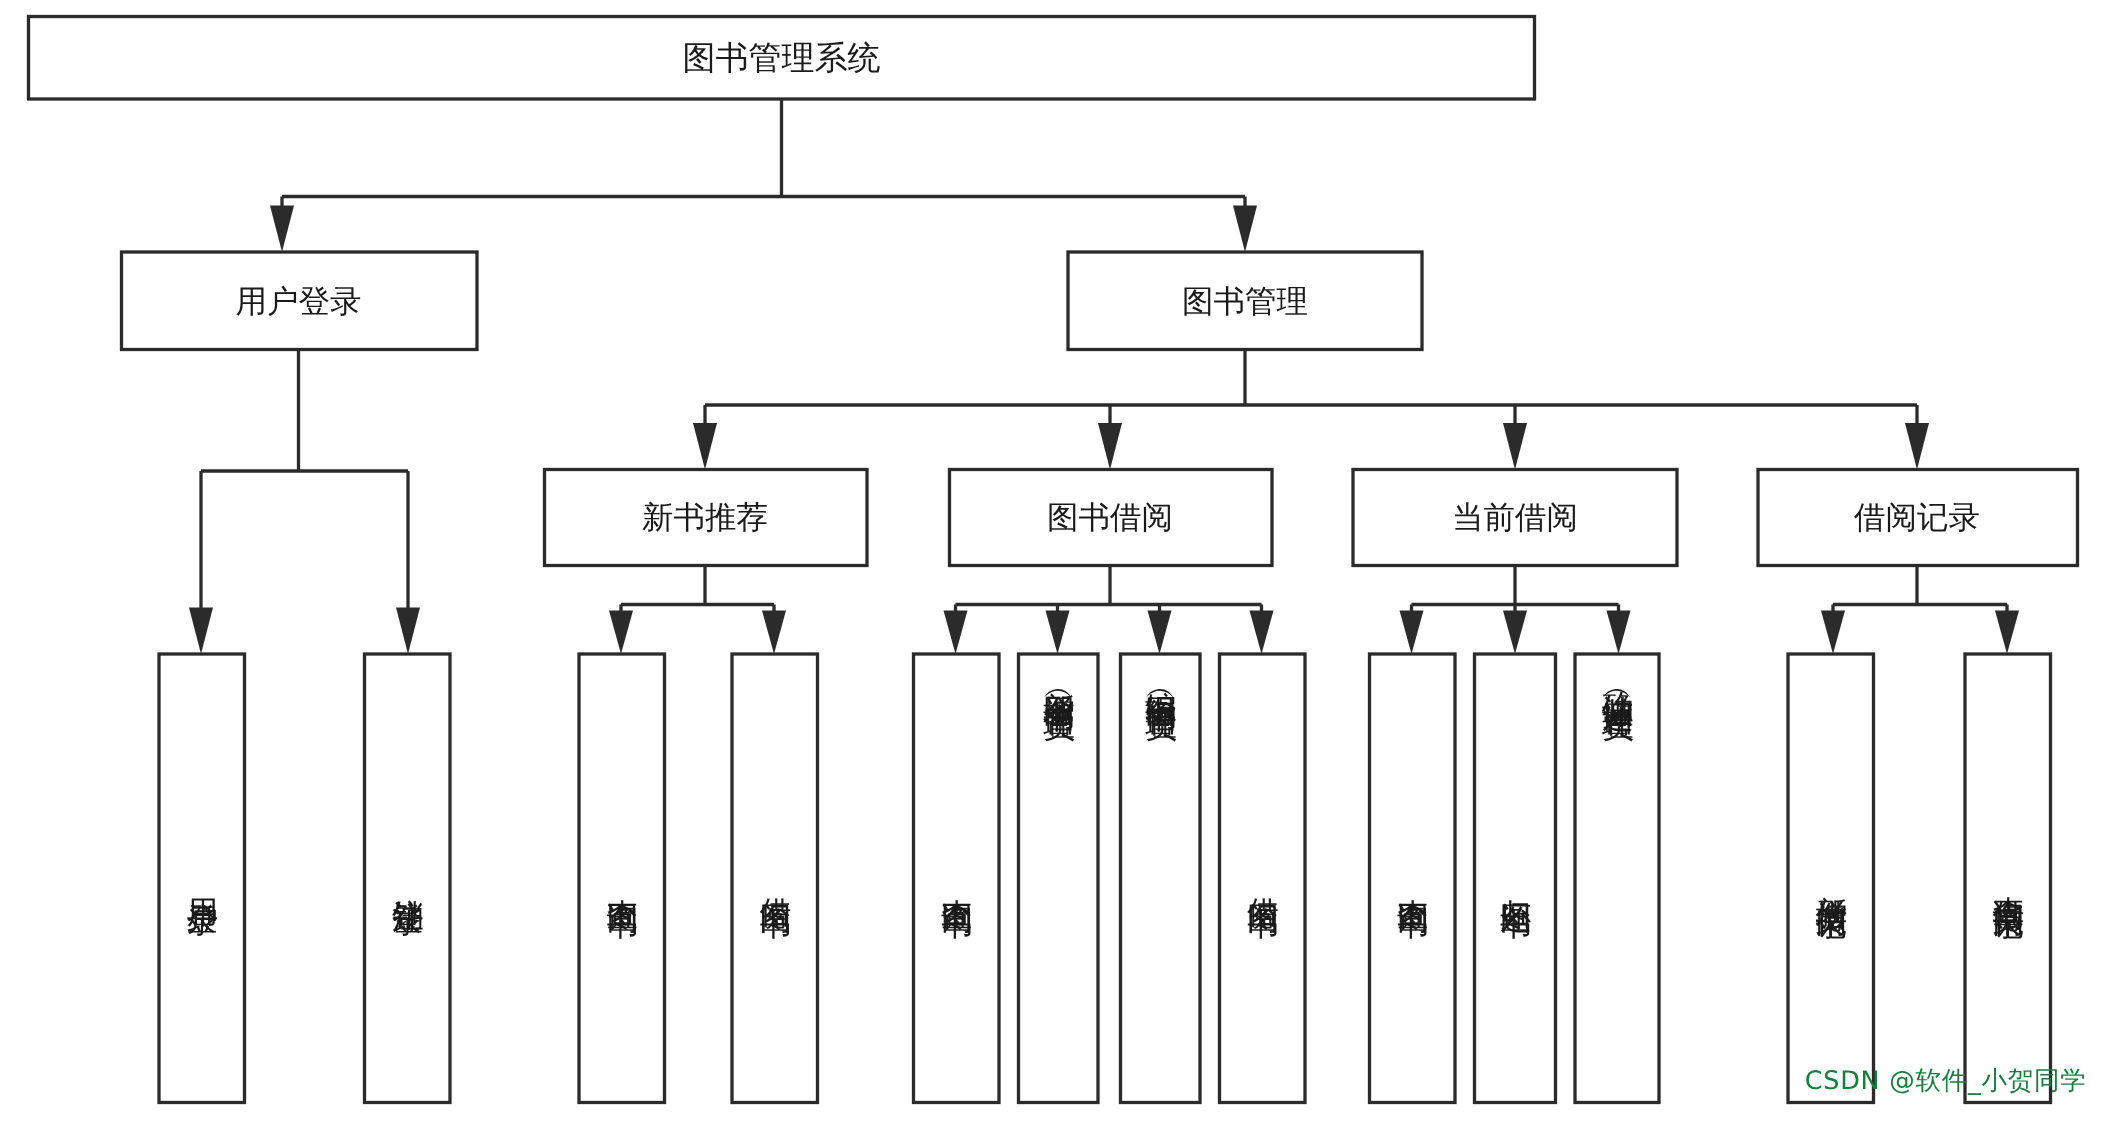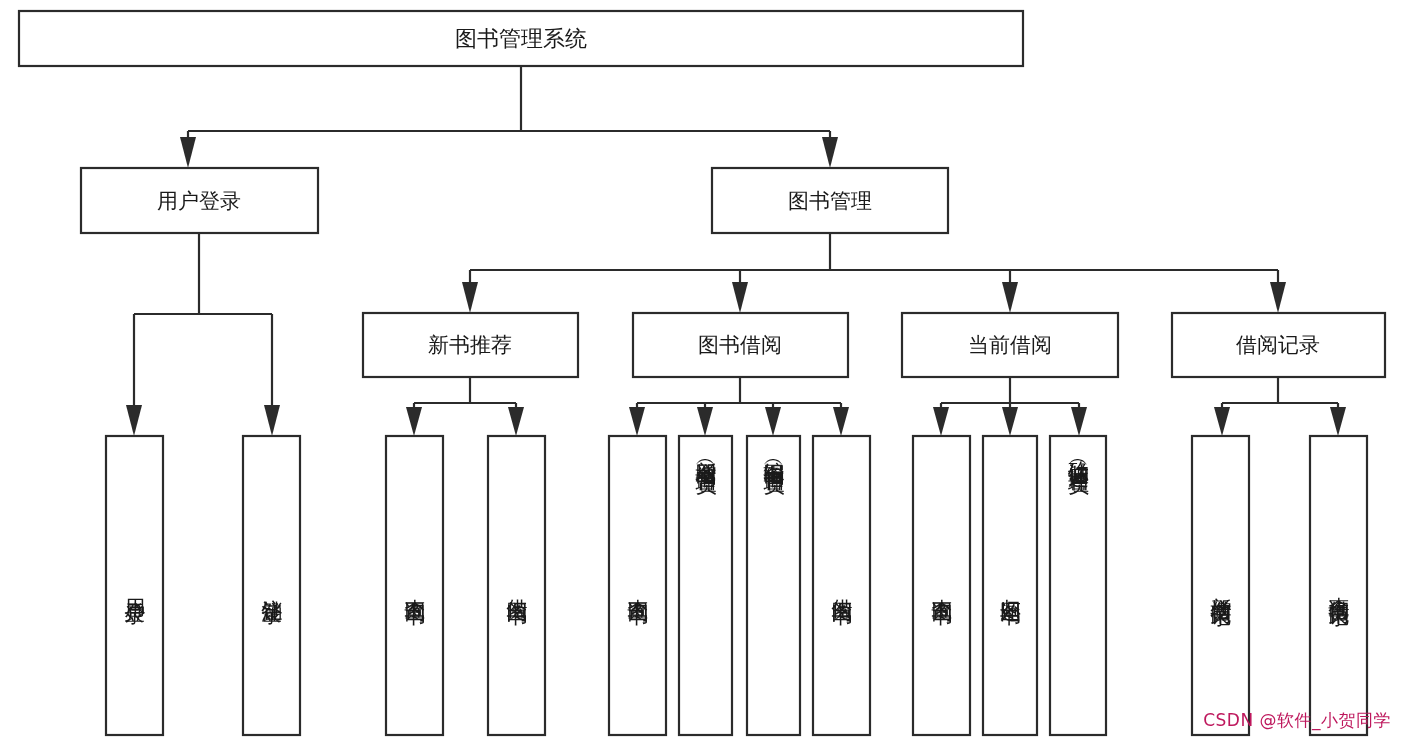--- a/index.html
+++ b/index.html
@@ -64,21 +64,21 @@
     line-height: 1;
     white-space: nowrap;
     pointer-events: none;
   }
   #watermark {
     position: absolute;
     right: 14px;
     bottom: 6px;
     font-family: "DejaVu Sans", "Liberation Sans", sans-serif;
     font-size: 17px;
-    color: #be185d;
+    color: #15803d;
     letter-spacing: 0.5px;
     white-space: nowrap;
   }
 </style>
 </head>
 <body>
 
 <div id="diagram-root">
 
   <svg id="tree-svg" viewBox="0 0 1405 747">

